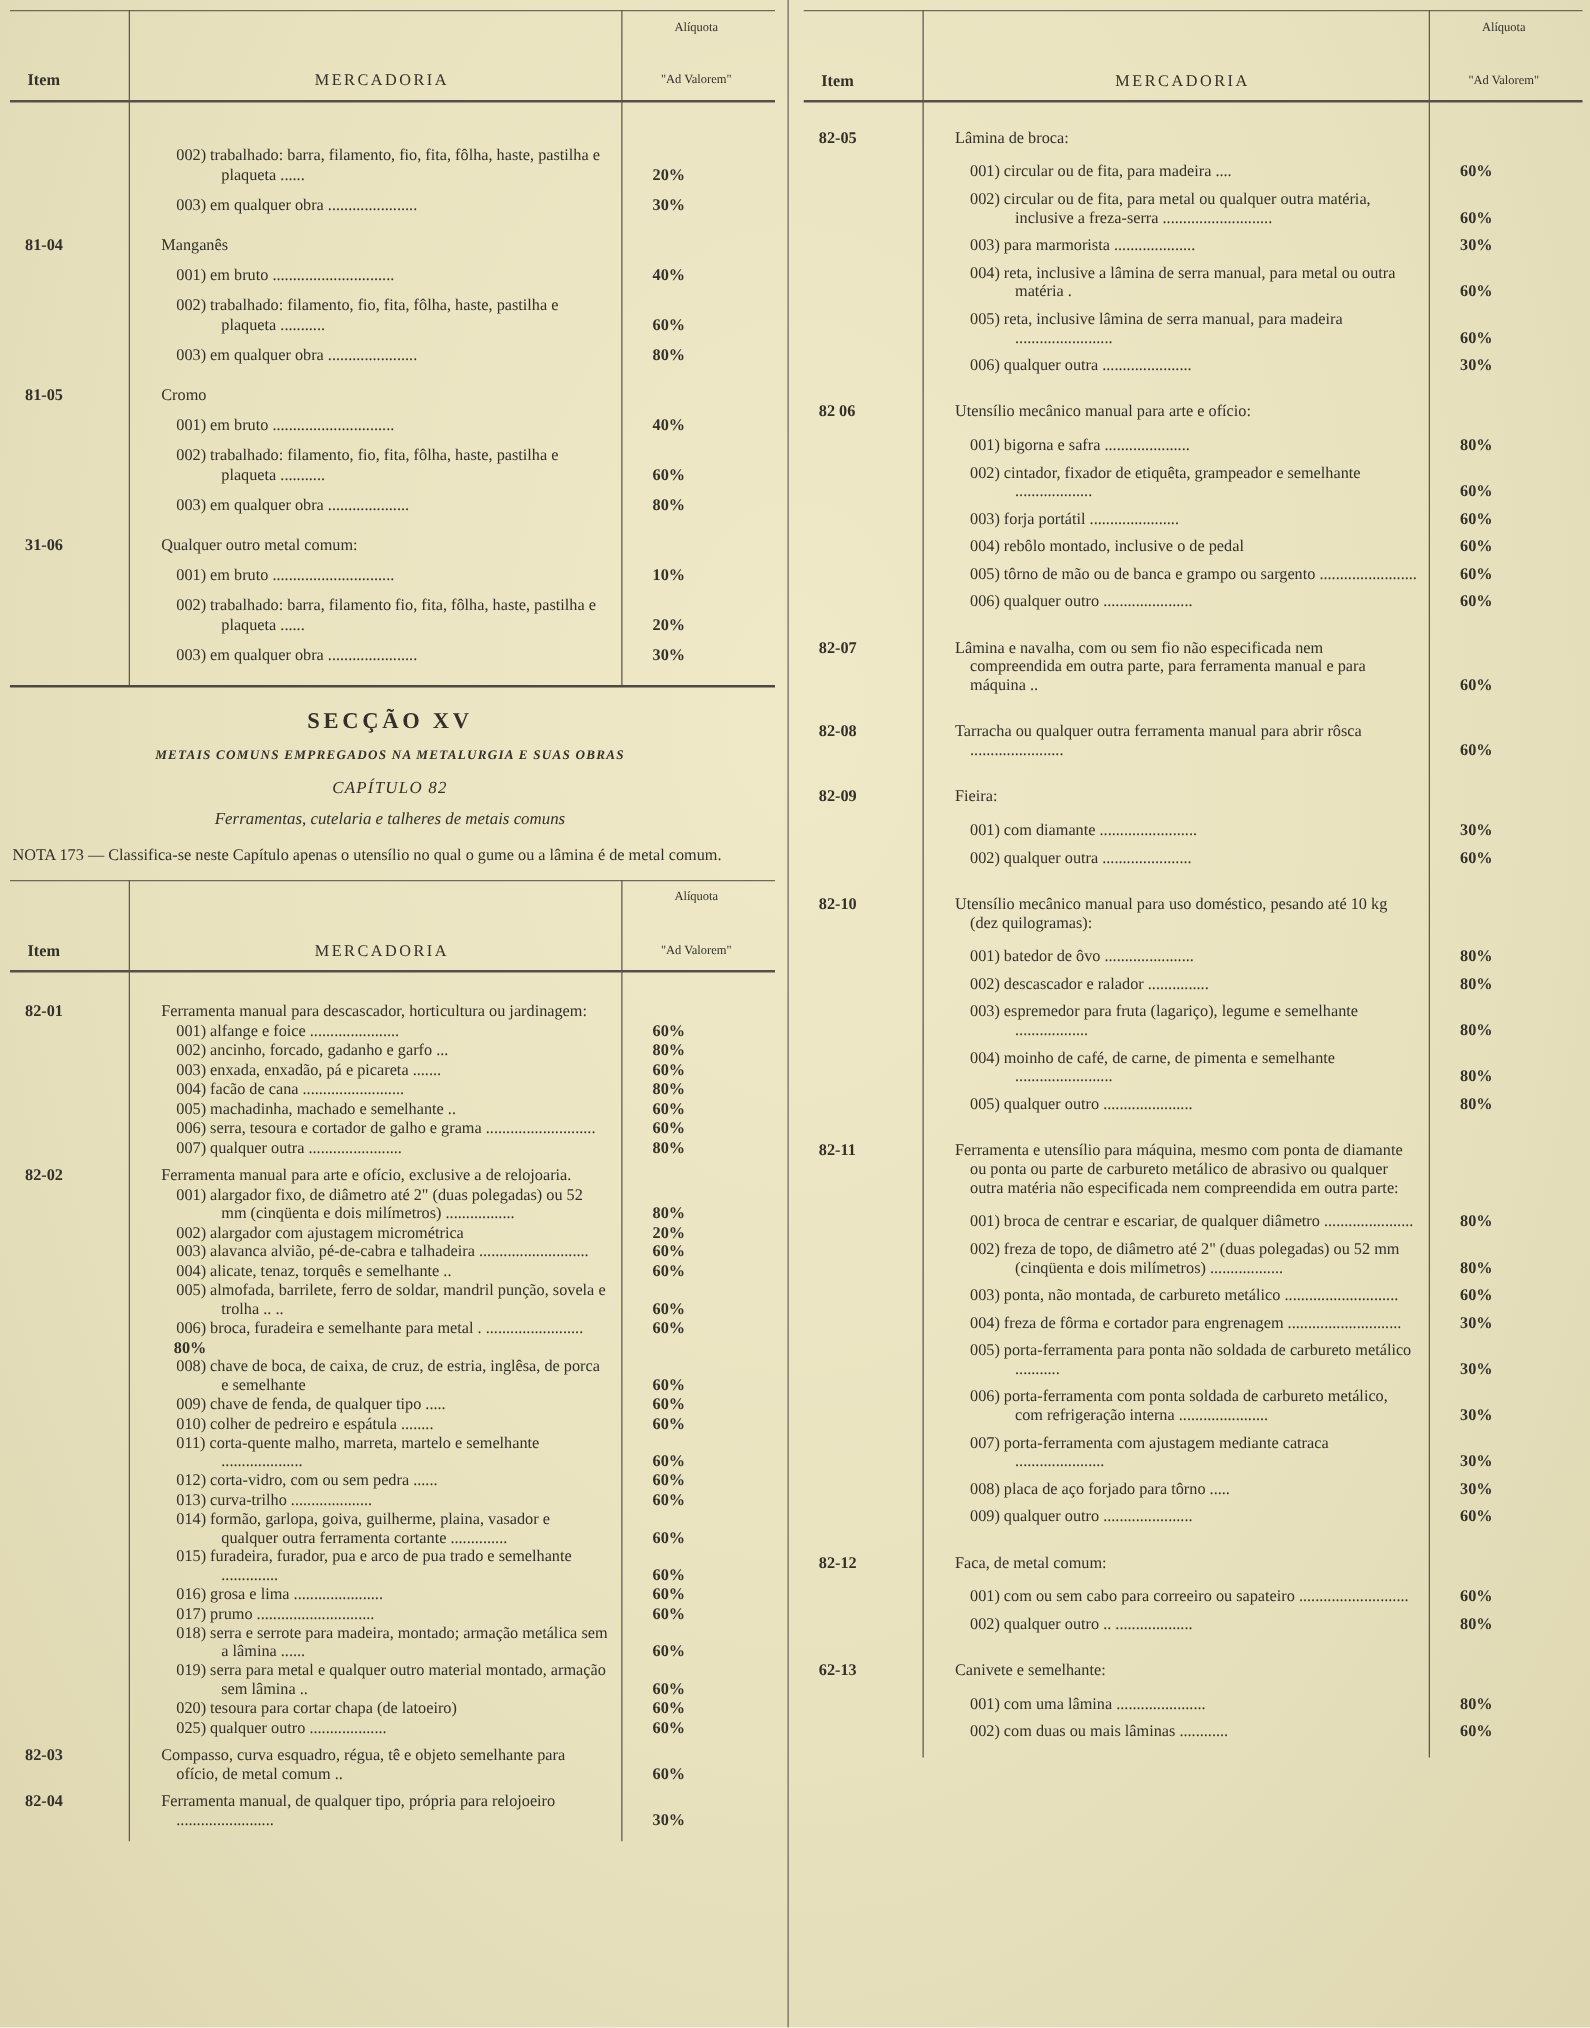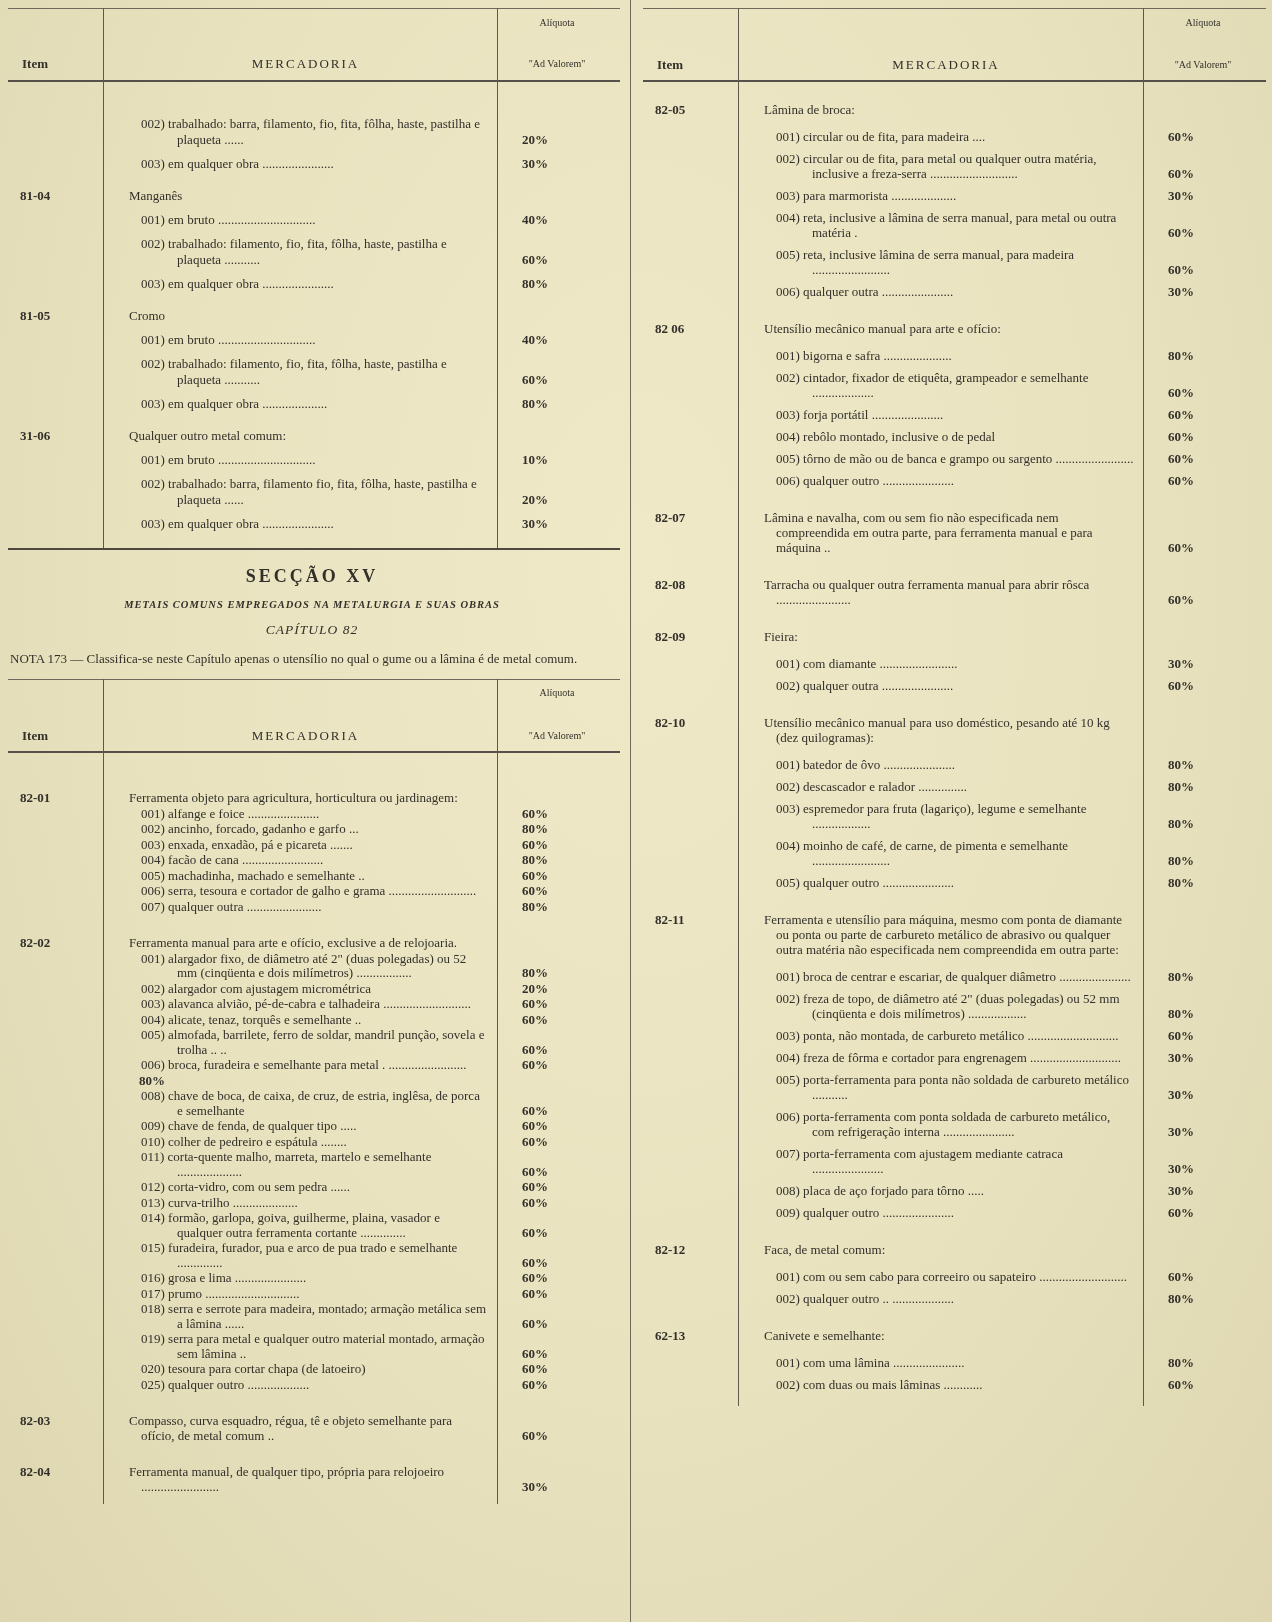--- a/index.html
+++ b/index.html
@@ -34,21 +34,21 @@
 
   
   .t-loose{line-height:16px;padding-bottom:16px;}
   .t-loose .tbody{padding-top:26px;}
   .t-loose .grp{margin-top:16px;}
   .t-loose .grp:first-child{margin-top:0;}
   .t-loose .srow{margin-top:8px;}
 
   .t-dense{line-height:14.5px;}
   .t-dense .tbody{padding-top:16px;padding-bottom:10px;}
-  .t-dense .grp{margin-top:22px;}
+  .t-dense .grp{margin-top:8px;}
   .t-dense .srow{margin-top:1px;}
 
   .t-med{line-height:15px;}
   .t-med .tbody{padding-top:20px;padding-bottom:14px;}
   .t-med .grp{margin-top:22px;}
   .t-med .grp:first-child{margin-top:0;}
   .t-med .grow{margin-bottom:12px;}
   .t-med .srow{margin-top:7px;}
 
   
@@ -153,37 +153,38 @@
               <div class="c-aliq">30%</div>
             </div>
           </div>
         </div>
       </section>
 
     <section class="sectionbreak">
       <div class="sec-title">SECÇÃO XV</div>
       <div class="sec-sub">METAIS COMUNS EMPREGADOS NA METALURGIA E SUAS OBRAS</div>
       <div class="sec-chap">CAPÍTULO 82</div>
+      <div class="sec-desc">Ferramentas, cutelaria e talheres de metais comuns</div>
       <div class="sec-nota">NOTA 173 — Classifica-se neste Capítulo apenas o utensílio no qual o gume ou a lâmina é de metal comum.</div>
     </section>
 
     <section class="tbl t-dense">
         <div class="thead">
           <div class="th-item">Item</div>
           <div class="th-merc">MERCADORIA</div>
           <div class="th-aliq">
             <div>Alíquota</div>
             <div>"Ad Valorem"</div>
           </div>
         </div>
         <div class="tbody">
           <div class="grp">
             <div class="row grow">
               <div class="c-item">82-01</div>
-              <div class="c-merc c-title">Ferramenta objeto para agricultura, horticultura ou jardinagem:</div>
+              <div class="c-merc c-title">Ferramenta manual para descascador, horticultura ou jardinagem:</div>
               <div class="c-aliq"></div>
             </div>
             <div class="row srow">
               <div class="c-item"></div>
               <div class="c-merc c-sub">001) alfange e foice ......................</div>
               <div class="c-aliq">60%</div>
             </div>
             <div class="row srow">
               <div class="c-item"></div>
               <div class="c-merc c-sub">002) ancinho, forcado, gadanho e garfo ...</div>

